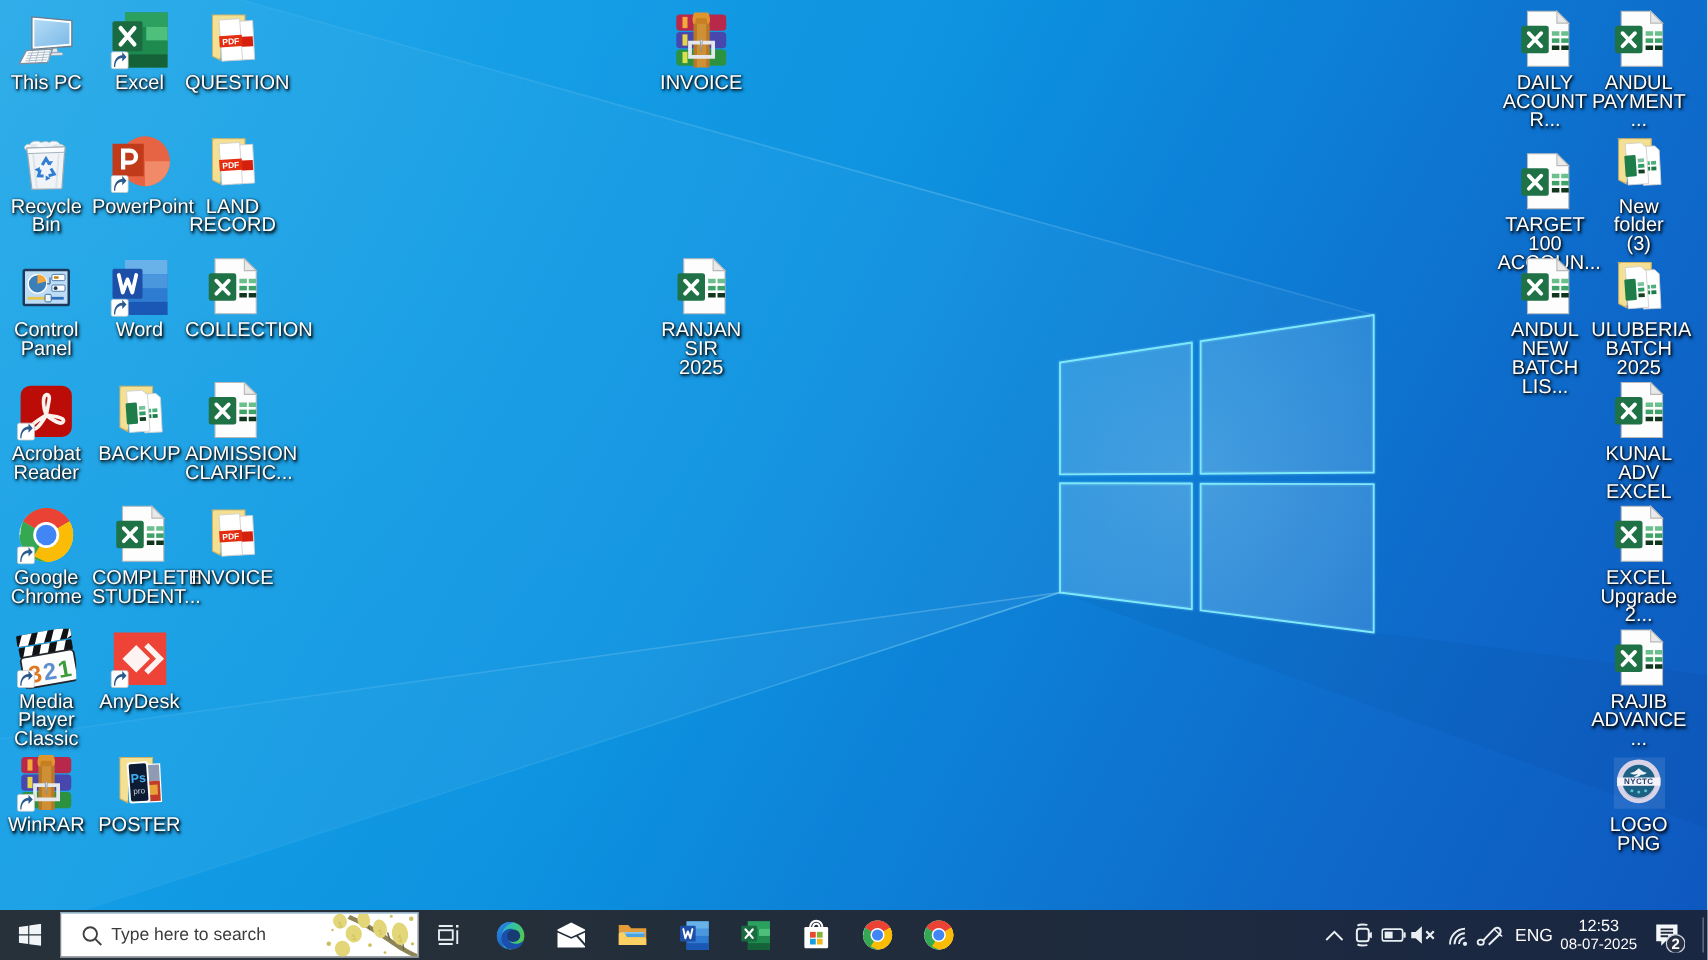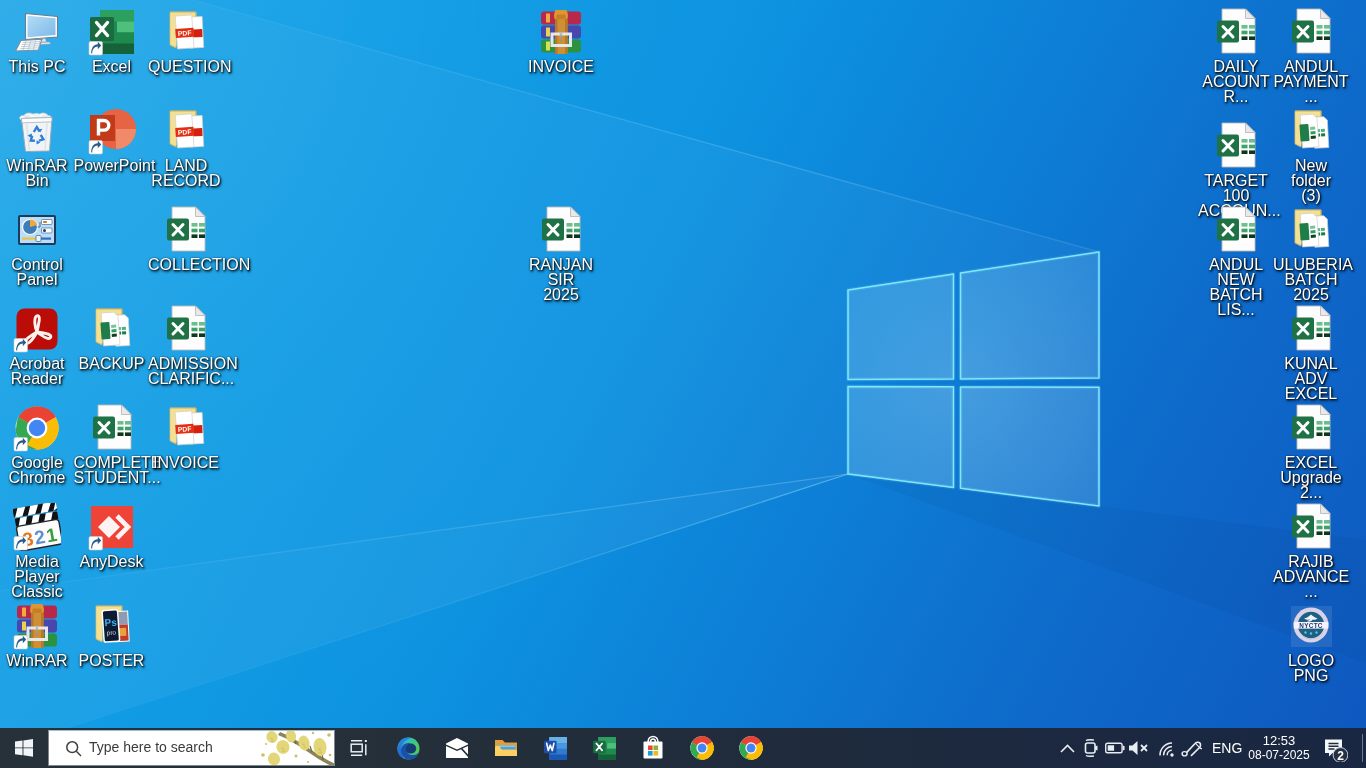--- a/index.html
+++ b/index.html
@@ -323,21 +323,21 @@
       <svg class="ic" width="48" height="48">
         <use href="#i-xlsx"></use>
       </svg>
       <div class="lbl">ANDUL<br>PAYMENT ...</div>
     </div>
 
 <div class="di" style="left:-1px;top:107px">
       <svg class="ic" width="48" height="48">
         <use href="#i-bin"></use>
       </svg>
-      <div class="lbl">WinRAR Bin</div>
+      <div class="lbl">Recycle Bin</div>
     </div>
 <div class="di" style="left:73.5px;top:107px">
       <svg class="ic" width="48" height="48">
         <use href="#i-ppt"></use>
         <use href="#i-arr"></use>
       </svg>
       <div class="lbl">PowerPoint</div>
     </div>
 <div class="di" style="left:148px;top:107px">
       <svg class="ic" width="48" height="48">
@@ -356,20 +356,27 @@
         <use href="#i-fxl"></use>
       </svg>
       <div class="lbl">New folder<br>(3)</div>
     </div>
 
 <div class="di" style="left:-1px;top:206px">
       <svg class="ic" width="48" height="48">
         <use href="#i-cpl"></use>
       </svg>
       <div class="lbl">Control<br>Panel</div>
+    </div>
+<div class="di" style="left:73.5px;top:206px">
+      <svg class="ic" width="48" height="48">
+        <use href="#i-wdapp"></use>
+        <use href="#i-arr"></use>
+      </svg>
+      <div class="lbl">Word</div>
     </div>
 <div class="di" style="left:148px;top:206px">
       <svg class="ic" width="48" height="48">
         <use href="#i-xlsx"></use>
       </svg>
       <div class="lbl">COLLECTION</div>
     </div>
 <div class="di" style="left:523px;top:206px">
       <svg class="ic" width="48" height="48">
         <use href="#i-xlsx"></use>

